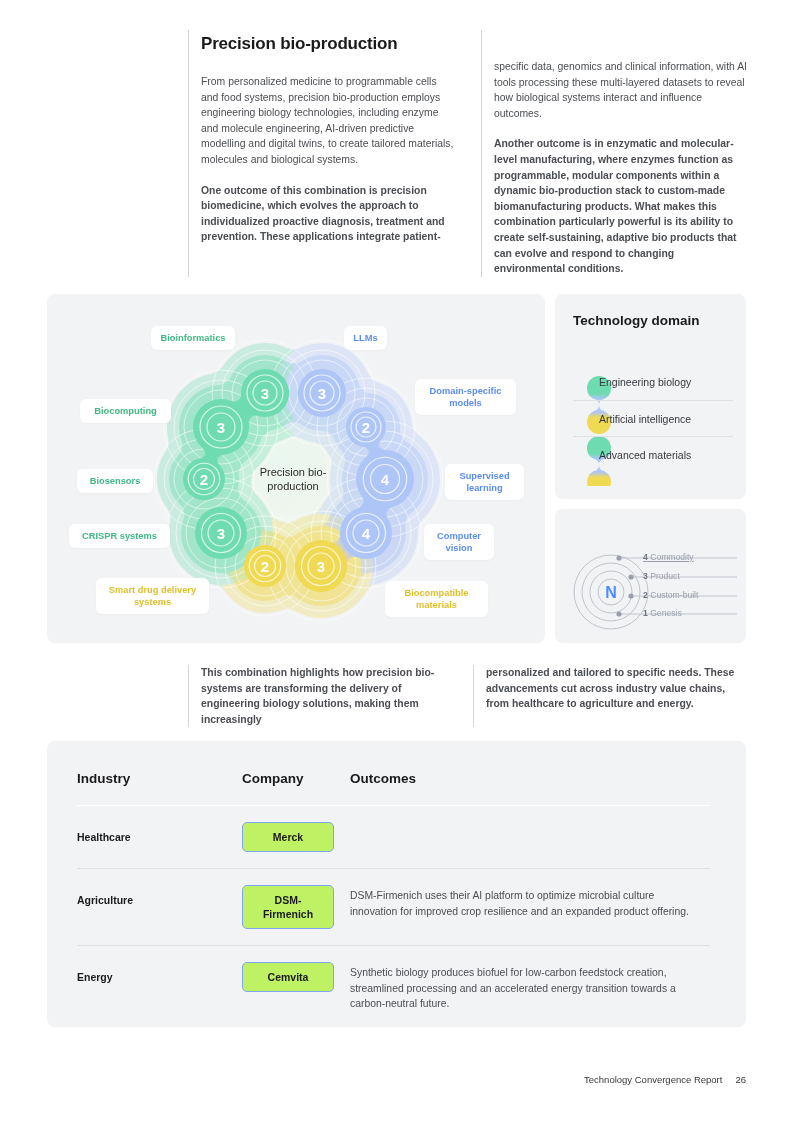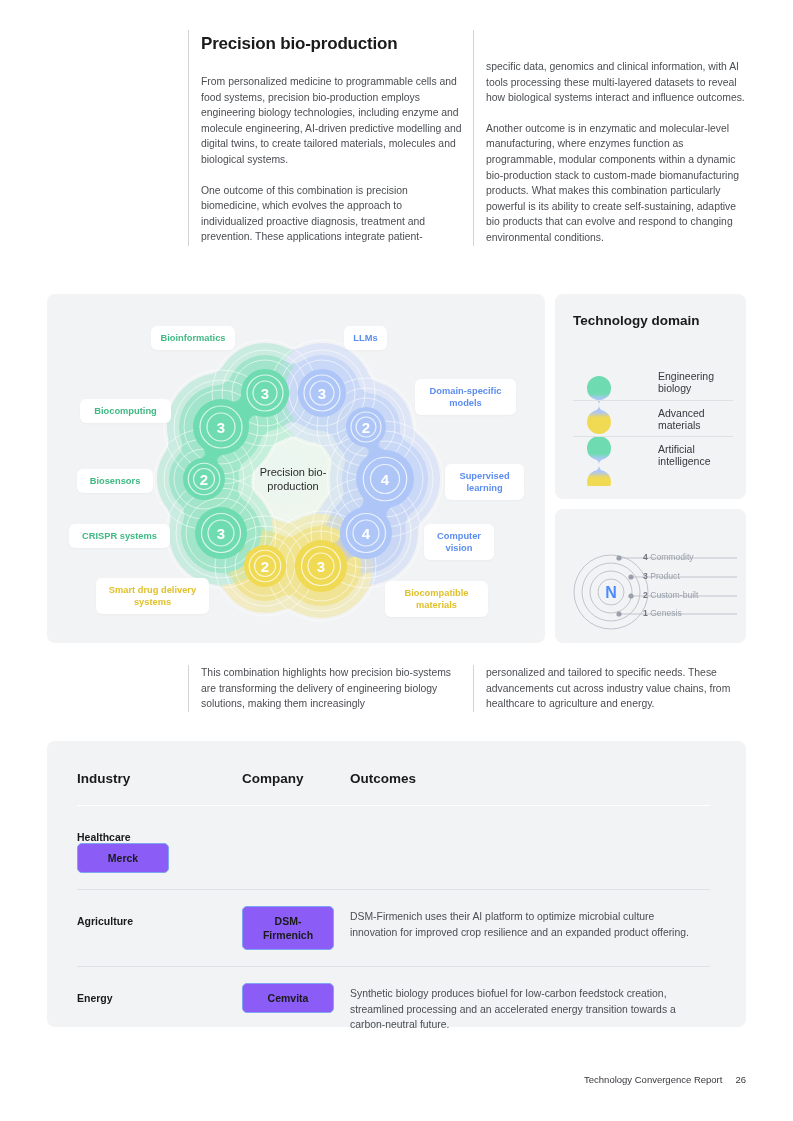--- a/index.html
+++ b/index.html
@@ -9,29 +9,29 @@
     background: #ffffff;
     font-family: "Liberation Sans", sans-serif;
     color: #2b2b2b;
     position: relative;
     overflow: hidden;
   }
 
   
   .intro { position:absolute; left:188px; top:30px; width:560px; display:flex; gap:0; }
   .intro-col { width:275px; padding-left:12px; border-left:1px solid #d2d4d7; }
-  .intro-col.right { margin-left:10px; }
+  .intro-col.right { margin-left:26px; }
   .page-title {
     font-size:17px; font-weight:bold; color:#1a1a1a; margin:4px 0 20px 0;
     letter-spacing:-0.2px;
   }
   .body-p {
     font-size:10.4px; line-height:15.6px; color:#4a4d52; margin:0 0 15px 0;
   }
-  .body-p:last-child { margin-bottom:0; }
+  .body-p:last-child { margin-bottom:0;font-weight:bold; }
   .spacer-title { height:29px; }
 
   
   .panel { background:#f2f3f5; border-radius:8px; position:absolute; }
   #diagram-panel { left:47px; top:294px; width:498px; height:349px; overflow:hidden; }
 
   .bubble-svg { position:absolute; left:0; top:0; }
 
   .chip {
     position:absolute; background:#ffffff; border-radius:6px;
@@ -50,46 +50,46 @@
   }
 
   
   #tech-panel { left:555px; top:294px; width:191px; height:205px; }
   #maturity-panel { left:555px; top:509px; width:191px; height:134px; }
   .panel-title { font-size:13.5px; font-weight:bold; color:#1a1a1a; line-height:18px; padding:18px 0 0 18px; margin:0; }
 
   .legend-rows { position:absolute; left:18px; top:70px; width:160px; }
   .legend-row { display:flex; align-items:center; height:36px; }
   .legend-row + .legend-row { border-top:1px solid #dfe1e4; }
-  .legend-text { font-size:10.5px; color:#35383d; margin-left:85px; }
+  .legend-text { font-size:10.5px; color:#35383d; margin-left:26px; }
   .blob-chain { position:absolute; left:0px; top:0px; }
 
   .maturity-wrap { position:absolute; left:14px; top:42px; width:170px; height:82px; }
   .mat-label { position:absolute; font-size:8.6px; color:#9aa0ab; white-space:nowrap; }
   .mat-label b { color:#6f757f; font-weight:bold; }
 
   
   .midtext { position:absolute; left:188px; top:665px; width:560px; display:flex; }
   .midtext .intro-col { width:275px; }
   .midtext .intro-col.right { margin-left:10px; }
 
   
   #table-panel { left:47px; top:741px; width:699px; height:286px; }
   .tbl { position:absolute; left:30px; top:30px; width:633px; }
   .tbl-head { display:flex; padding-bottom:19px; border-bottom:1px solid #ffffff; }
   .th { font-size:13.5px; font-weight:bold; color:#1a1a1a; }
   .c1 { width:165px; flex:none; }
   .c2 { width:108px; flex:none; }
   .c3 { flex:1; }
   .tbl-row { display:flex; align-items:flex-start; border-top:1px solid #dfe1e4; padding:16px 0 16px 0; }
-  .tbl-row.first { border-top:none;flex-direction:column; }
+  .tbl-row.first { border-top:none; }
   .ind { font-size:10.5px; font-weight:bold; color:#1a1a1a; padding-top:9px; }
   .company-btn {
     display:inline-block; border:1.3px solid #7da5f2; border-radius:5px;
-    background:#8b5cf6; font-size:10.5px; font-weight:bold; color:#1a1a1a;
+    background:#bef264; font-size:10.5px; font-weight:bold; color:#1a1a1a;
     padding:7px 10px; text-align:center; width:92px; line-height:14px;
   }
   .outcome { font-size:10.4px; line-height:15.5px; color:#4a4d52; padding-top:3px; padding-right:6px; }
 
   
   .footer { position:absolute; right:47px; top:1074px; font-size:9.5px; color:#35383d; }
   .footer .pg { margin-left:13px; font-weight:normal; }
 </style>
 </head>
 <body>
@@ -263,24 +263,24 @@
       a6,6 0 0 0 5,6 a12,12 0 0 1 7,11
       a12,12 0 0 1 -24,0 a12,12 0 0 1 7,-11
       a6,6 0 0 0 5,-6 a6,6 0 0 0 -5,-6
       a12,12 0 0 1 -7,-11 Z"></path>
   </svg>
   <div class="legend-rows" id="legend-rows">
       <div class="legend-row">
         <span class="legend-text">Engineering biology</span>
       </div>
       <div class="legend-row">
+        <span class="legend-text">Artificial intelligence</span>
+      </div>
+      <div class="legend-row">
         <span class="legend-text">Advanced materials</span>
-      </div>
-      <div class="legend-row">
-        <span class="legend-text">Artificial intelligence</span>
       </div>
     </div>
 </div>
 
 <div class="panel" id="maturity-panel">
   <div class="maturity-wrap">
     <svg width="170" height="82" viewBox="0 0 170 82">
       <g fill="none" stroke="#b9bec7" stroke-width="0.9">
         <circle cx="42" cy="41" r="37"></circle>
         <circle cx="42" cy="41" r="29"></circle>
@@ -295,21 +295,21 @@
       </g>
       <g fill="#9aa0ab">
         <circle cx="50" cy="7" r="2.6"></circle>
         <circle cx="62" cy="26" r="2.6"></circle>
         <circle cx="62" cy="45" r="2.6"></circle>
         <circle cx="50" cy="63" r="2.6"></circle>
       </g>
       <text id="atom-symbol" x="42" y="47" text-anchor="middle" font-family="Liberation Sans, sans-serif" font-size="16" font-weight="bold" fill="#4d8bff">N</text>
     </svg>
     <div id="mat-labels">
-        <div class="mat-label" style="left: 74px; top: 1px;"><b>4</b><span> Commodity</span></div>
+        <div class="mat-label" style="left: 74px; top: 1px; text-decoration: underline;"><b>4</b><span> Commodity</span></div>
         <div class="mat-label" style="left: 74px; top: 20px;"><b>3</b><span> Product</span></div>
         <div class="mat-label" style="left: 74px; top: 39px; text-align: right;"><b>2</b><span> Custom-built</span></div>
         <div class="mat-label" style="left: 74px; top: 57px;"><b>1</b><span> Genesis</span></div>
       </div>
   </div>
 </div>
 
 <div class="midtext">
   <div class="intro-col left">
     <p class="body-p">This combination highlights how precision bio-systems are transforming the delivery of engineering biology solutions, making them increasingly</p>

